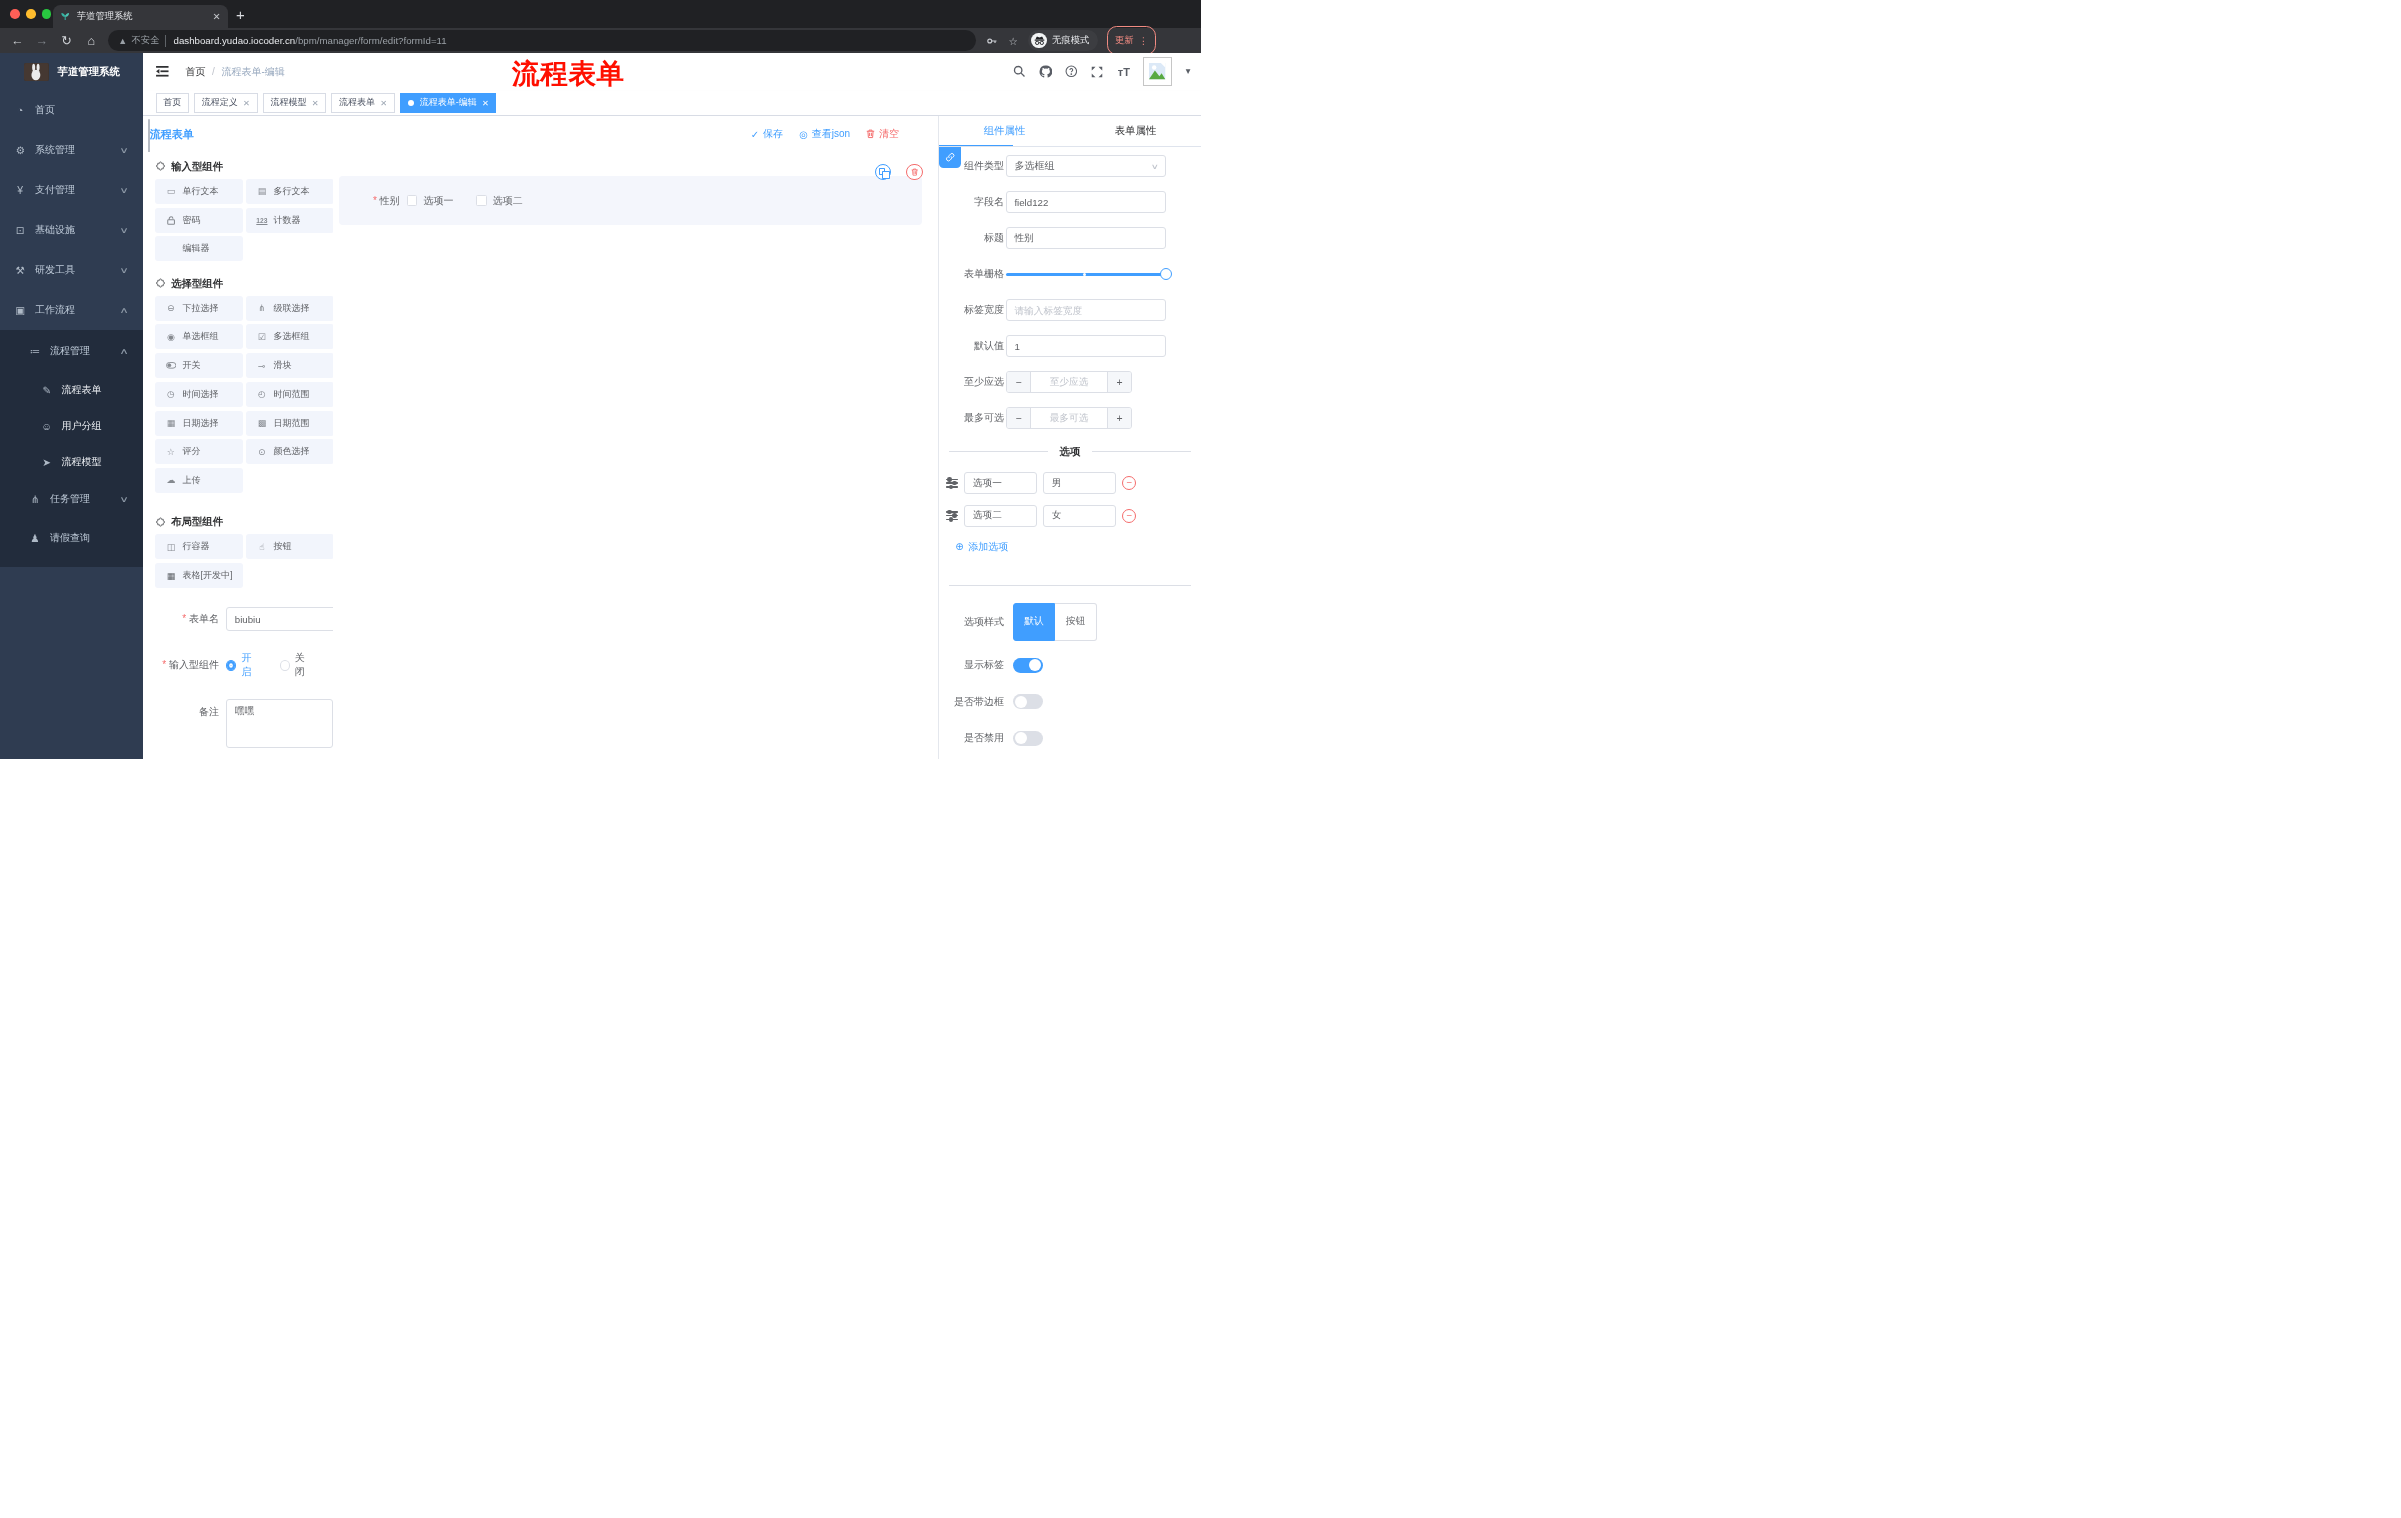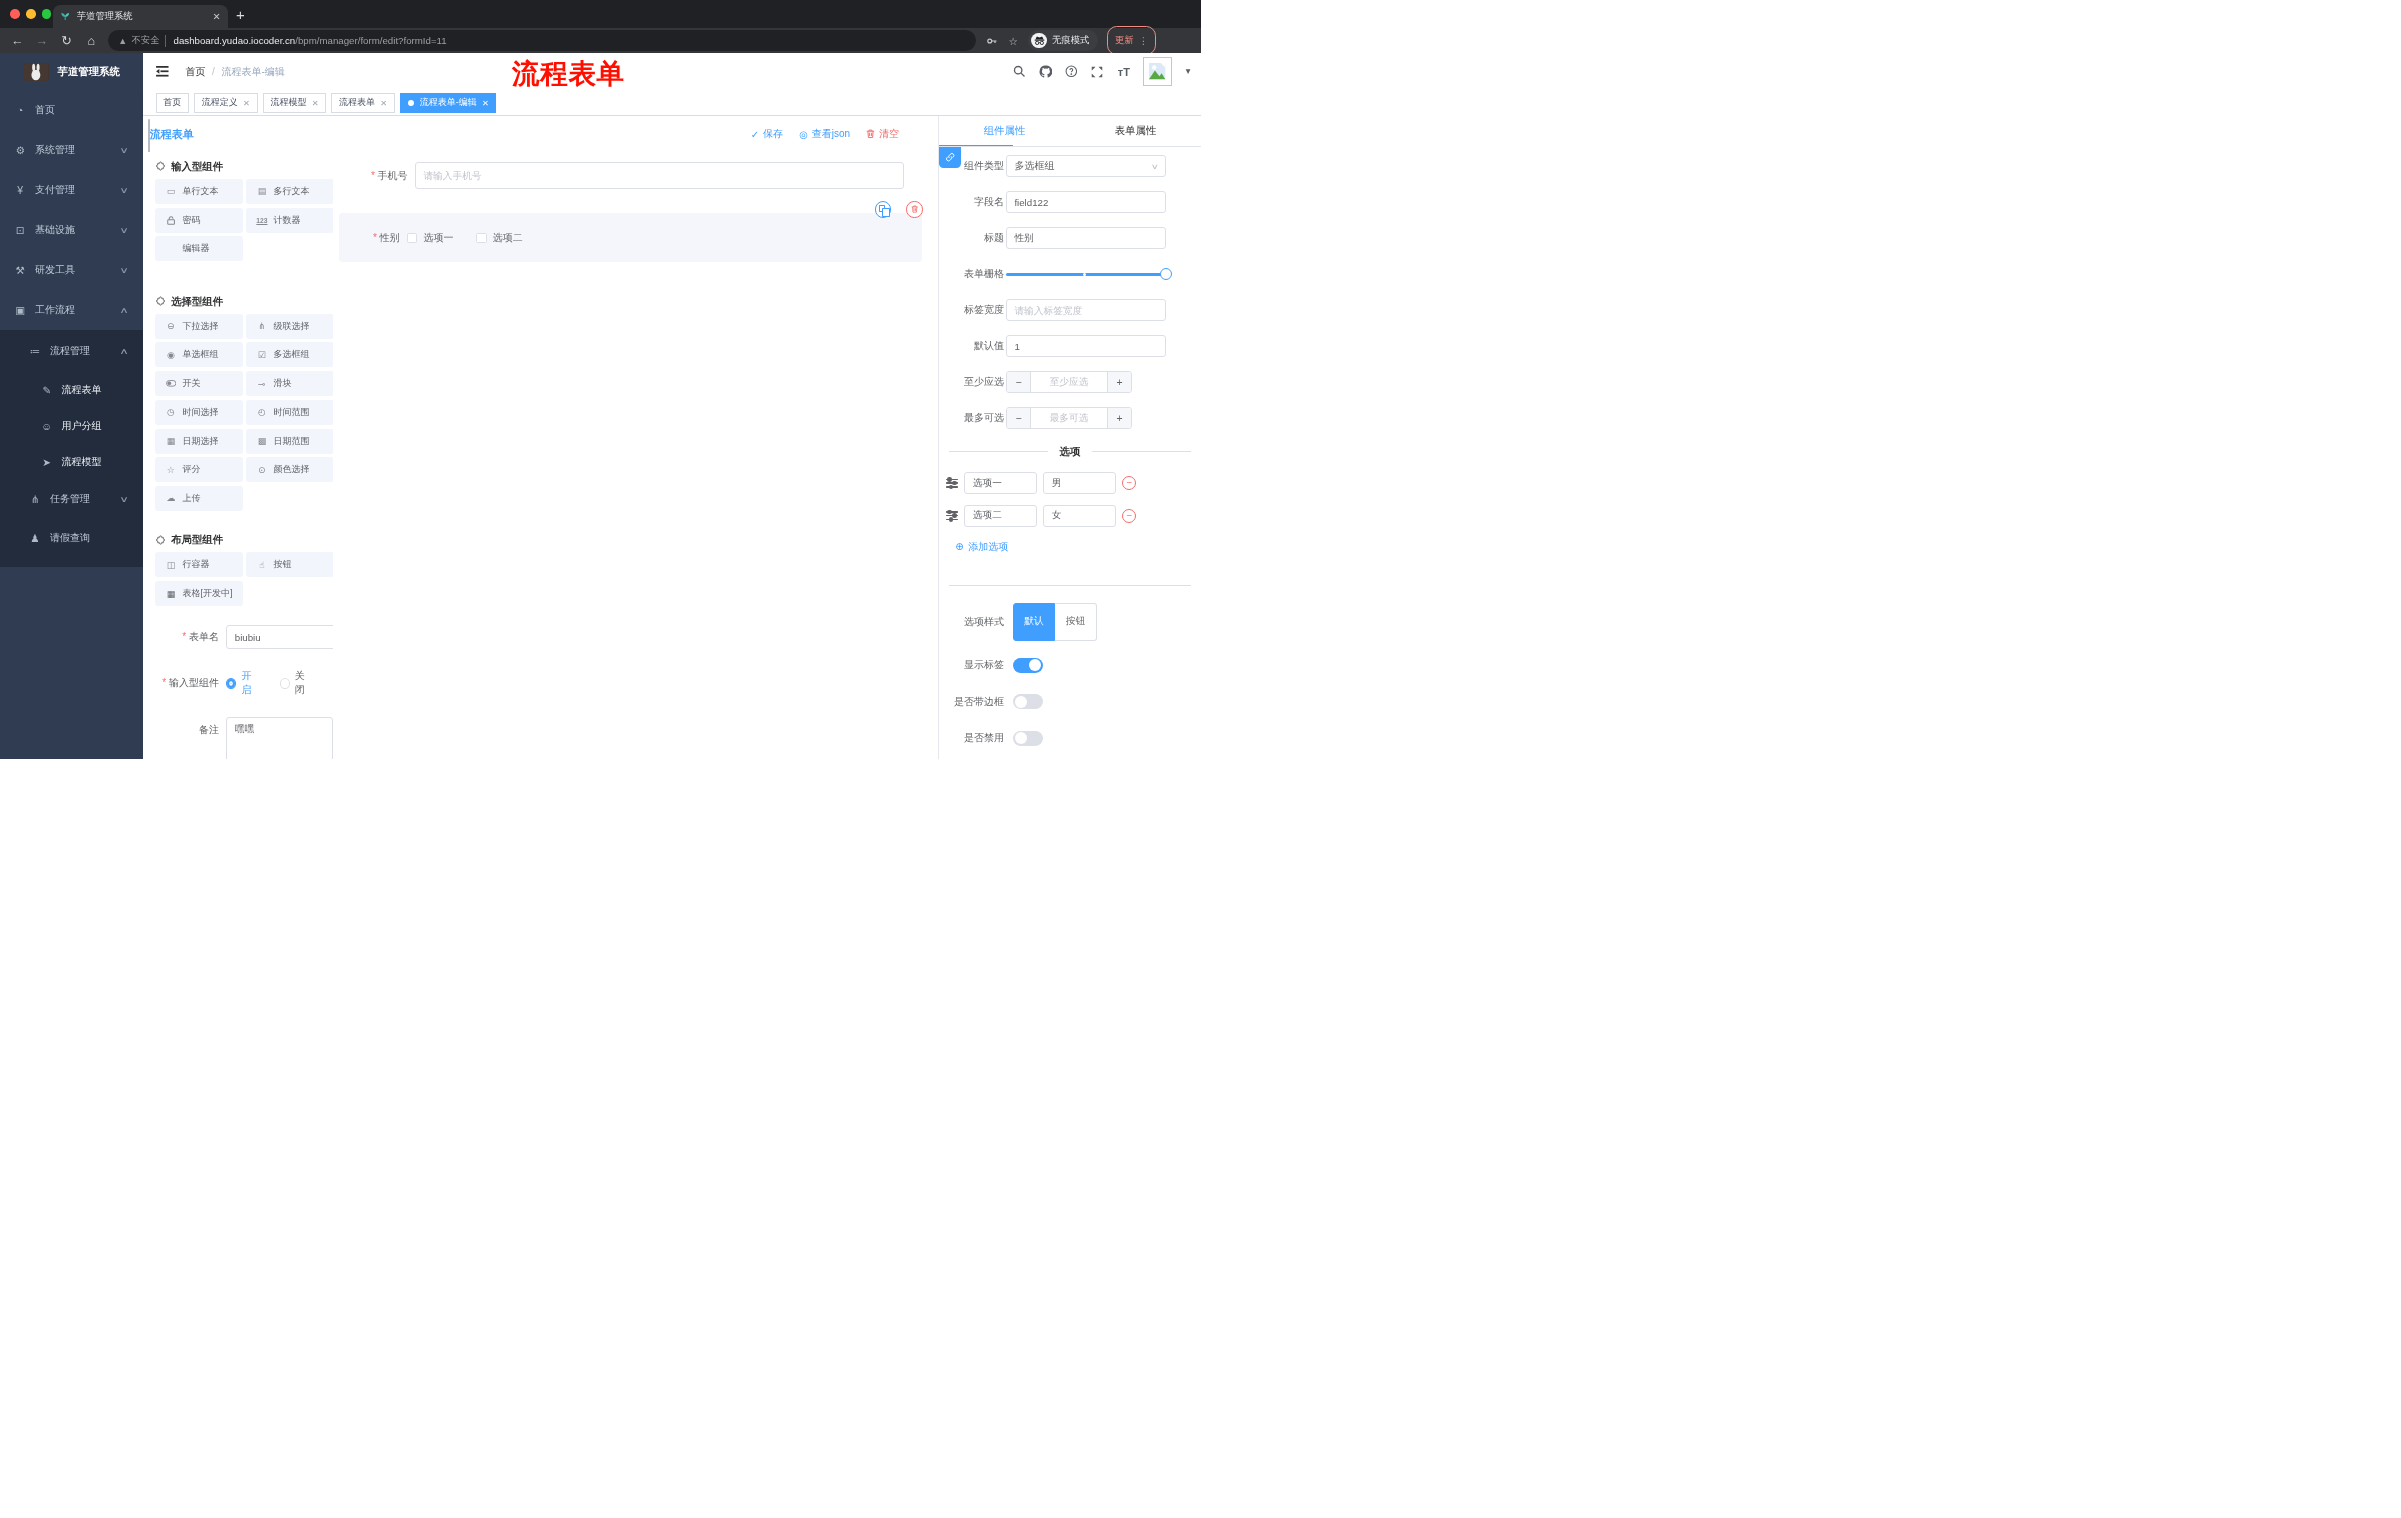--- a/index.html
+++ b/index.html
@@ -62,21 +62,21 @@
 .dbtns{margin-left:auto;display:flex;align-items:center;gap:16.3px;padding-right:39px;font-size:10px}
 .dbtn{display:flex;align-items:center;gap:3.7px;color:#409eff;cursor:pointer}
 .dbtn.red{color:#f56c6c}
 
 .lpanel{position:absolute;left:143px;top:152px;width:190px;height:608px;background:#fff;padding:7.4px 0 0 12px}
 .scrollline{position:absolute;left:148px;top:119px;width:2.2px;height:636px;background:#b7bcc4;border-radius:1.5px}
 .sechdr{display:flex;align-items:center;gap:5.2px;color:#303133;font-size:10.4px;font-weight:bold;height:15px}
 .pgrid{display:grid;grid-template-columns:88px 88px;gap:3.7px 3px;margin-top:4.5px}
 .pitem{height:25px;background:#f2f5fc;border-radius:3px;display:flex;align-items:center;padding-left:10.4px;gap:6px;font-size:9px;color:#606266;cursor:grab}
 .pitem .pic{width:11px;text-align:center;color:#85898f;font-size:9px;flex:none;display:inline-flex;justify-content:center;align-items:center}
-.mt44{margin-top:33px}.mt30{margin-top:22px}
+.mt44{margin-top:15px}.mt30{margin-top:22px}
 
 .lform{margin-top:19.3px;font-size:10px;color:#606266}
 .lrow{display:flex;align-items:center;margin-bottom:20px}
 .lrow .lab{width:64px;text-align:right;margin-right:7.4px;flex:none}
 .req::before{content:"* ";color:#f56c6c}
 .inp{border:0.7px solid #dcdfe6;border-radius:3px;height:24px;font-size:9.7px;color:#606266;padding:0 7.4px;font-family:inherit;outline:none;background:#fff}
 .inp::placeholder{color:#c0c4cc}
 .lrow .inp{width:110px}
 .radio{display:flex;align-items:center;gap:5.2px;margin-right:19.3px}
 .rdot{width:10.4px;height:10.4px;border-radius:50%;border:0.7px solid #dcdfe6;background:#fff}
@@ -512,24 +512,20 @@
         </span>
     </div>
     <div class="lrow" style="align-items:flex-start">
       <span class="lab" style="margin-top:6px">备注</span>
       <textarea class="tarea" style="">嘿嘿</textarea>
     </div>
   </div>
 </div>
 
 <div class="canvas">
-  <div class="crow">
-    <span class="clab req">手机号</span>
-    <input class="inp" placeholder="请输入手机号" style="">
-  </div>
   <div class="selbox">
     <span class="tool copy">
         <span class="cpyg"></span>
       </span>
     <span class="tool del">
         <svg width="7.4" height="8.2" viewBox="0 0 12 13" fill="none" stroke="#f56c6c" stroke-width="1.3">
           <path d="M1 3h10M4 3V1.5h4V3M2.5 3l.7 8.5h5.6L9.5 3M4.8 5v4.5M7.2 5v4.5"></path>
         </svg>
       </span>
     <span class="clab req">性别</span>

